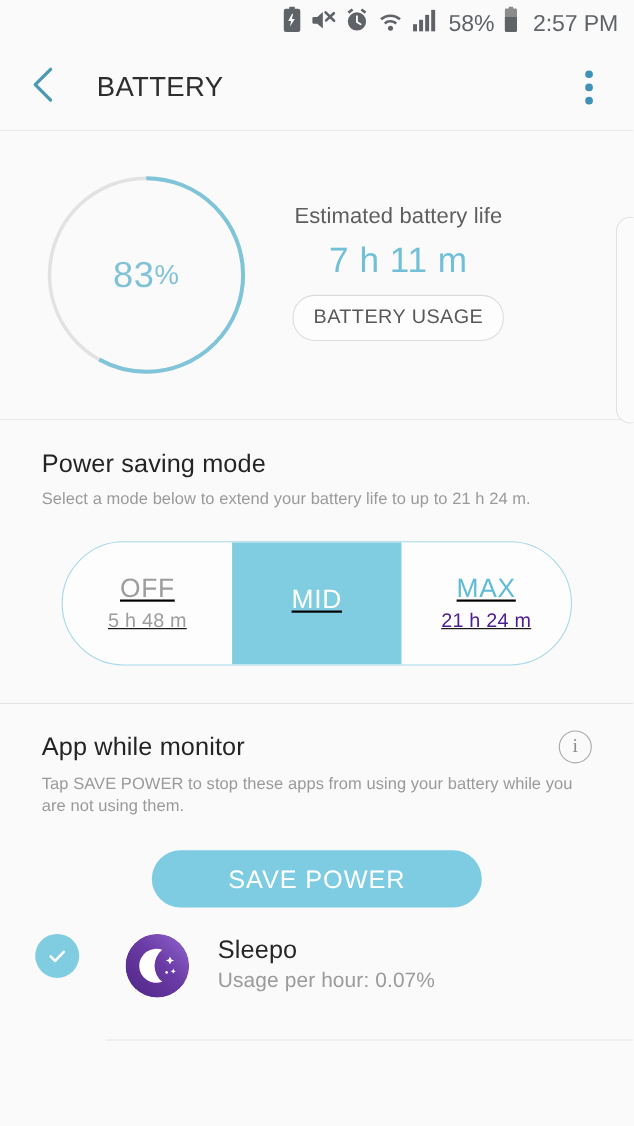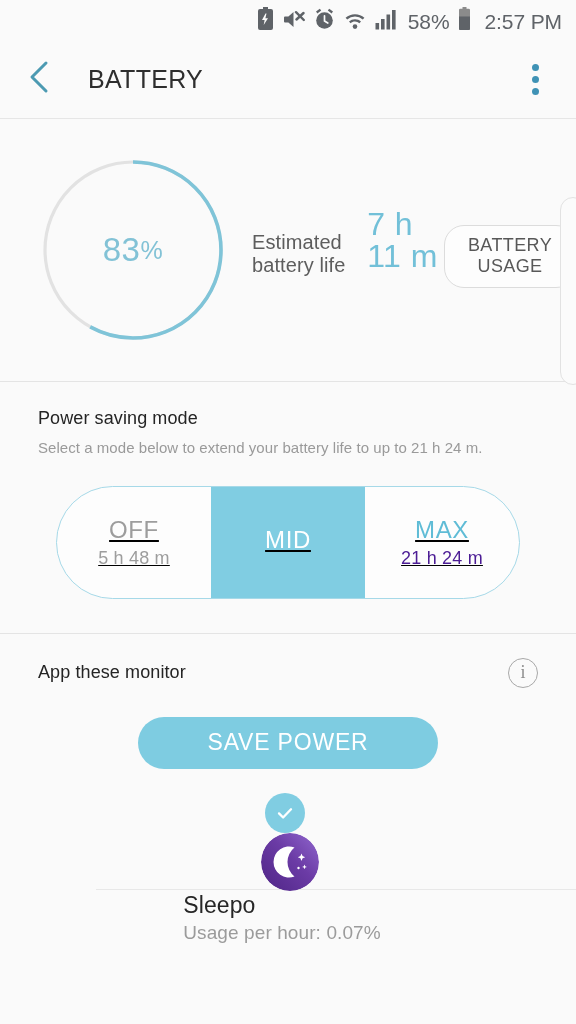--- a/index.html
+++ b/index.html
@@ -111,23 +111,24 @@
     display: flex;
     align-items: center;
     justify-content: center;
     font-size: 33px;
     color: #82c2d6;
     letter-spacing: 0.5px;
   }
   .ring-label .pct-sign { font-size: 25px; }
 
   .summary-right {
-    margin-left: 24px;
-    display: flex;
-    align-items: flex-end;
+    margin-left: 38px;
+    display: flex;
+    flex-direction: column;
+    align-items: center;
     padding-bottom: 4px;
   }
   .est-label {
     font-size: 20px;
     color: #5d5d5d;
     margin-bottom: 11px;
     letter-spacing: 0.1px;
   }
   .est-value {
     font-size: 32px;
@@ -165,21 +166,21 @@
     background: #e4e4e4;
   }
 
   
   .power-section {
     background: #fafafa;
     padding: 26px 38px 34px;
     box-sizing: border-box;
   }
   .section-title {
-    font-size: 18px;
+    font-size: 23px;
     color: #242424;
     margin: 0 0 9px 0;
     font-weight: normal;
     letter-spacing: 0.1px;
   }
   .section-desc {
     font-size: 15px;
     color: #9a9a9a;
     line-height: 1.38;
     margin: 0;
@@ -265,26 +266,24 @@
     letter-spacing: 0.8px;
     cursor: pointer;
     font-family: "Liberation Sans", sans-serif;
     text-align: center;
   }
 
   
   .app-list { background: #fafafa; margin-top: 24px; }
   .app-row {
     display: flex;
-    align-items: center;
     padding: 0 38px 0 0;
     height: 96px;
     box-sizing: border-box;
     cursor: pointer;
-    flex-direction: column;
   }
   .app-check {
     width: 40px;
     height: 40px;
     border-radius: 50%;
     background: #80cde2;
     flex: 0 0 auto;
     margin-left: 32px;
     display: flex;
     align-items: center;
@@ -437,26 +436,27 @@
       <span class="seg-name">MAX</span>
       <span class="seg-sub">21 h 24 m</span>
     </div>
   </div>
 </div>
 
 <div class="section-divider"></div>
 
 <div class="monitor-section">
   <div class="monitor-head">
-    <h2 class="section-title" style="margin-bottom:0">App these monitor</h2>
+    <h2 class="section-title" style="margin-bottom:0">App while monitor</h2>
     <div class="info-icon-btn">
       <span>i</span>
     </div>
   </div>
 
+  <p class="section-desc monitor-desc">Tap SAVE POWER to stop these apps from using your battery while you are not using them.</p>
 
   <button class="save-power-btn">SAVE POWER</button>
 </div>
 
 <div class="app-list">
   <div class="app-row">
 
     <div class="app-check">
       <svg width="22" height="22" viewBox="0 0 22 22">
         <path d="M5 11.4l4.1 4.1L17 7.3" stroke="#ffffff" stroke-width="2.3" fill="none" stroke-linecap="round" stroke-linejoin="round"></path>

